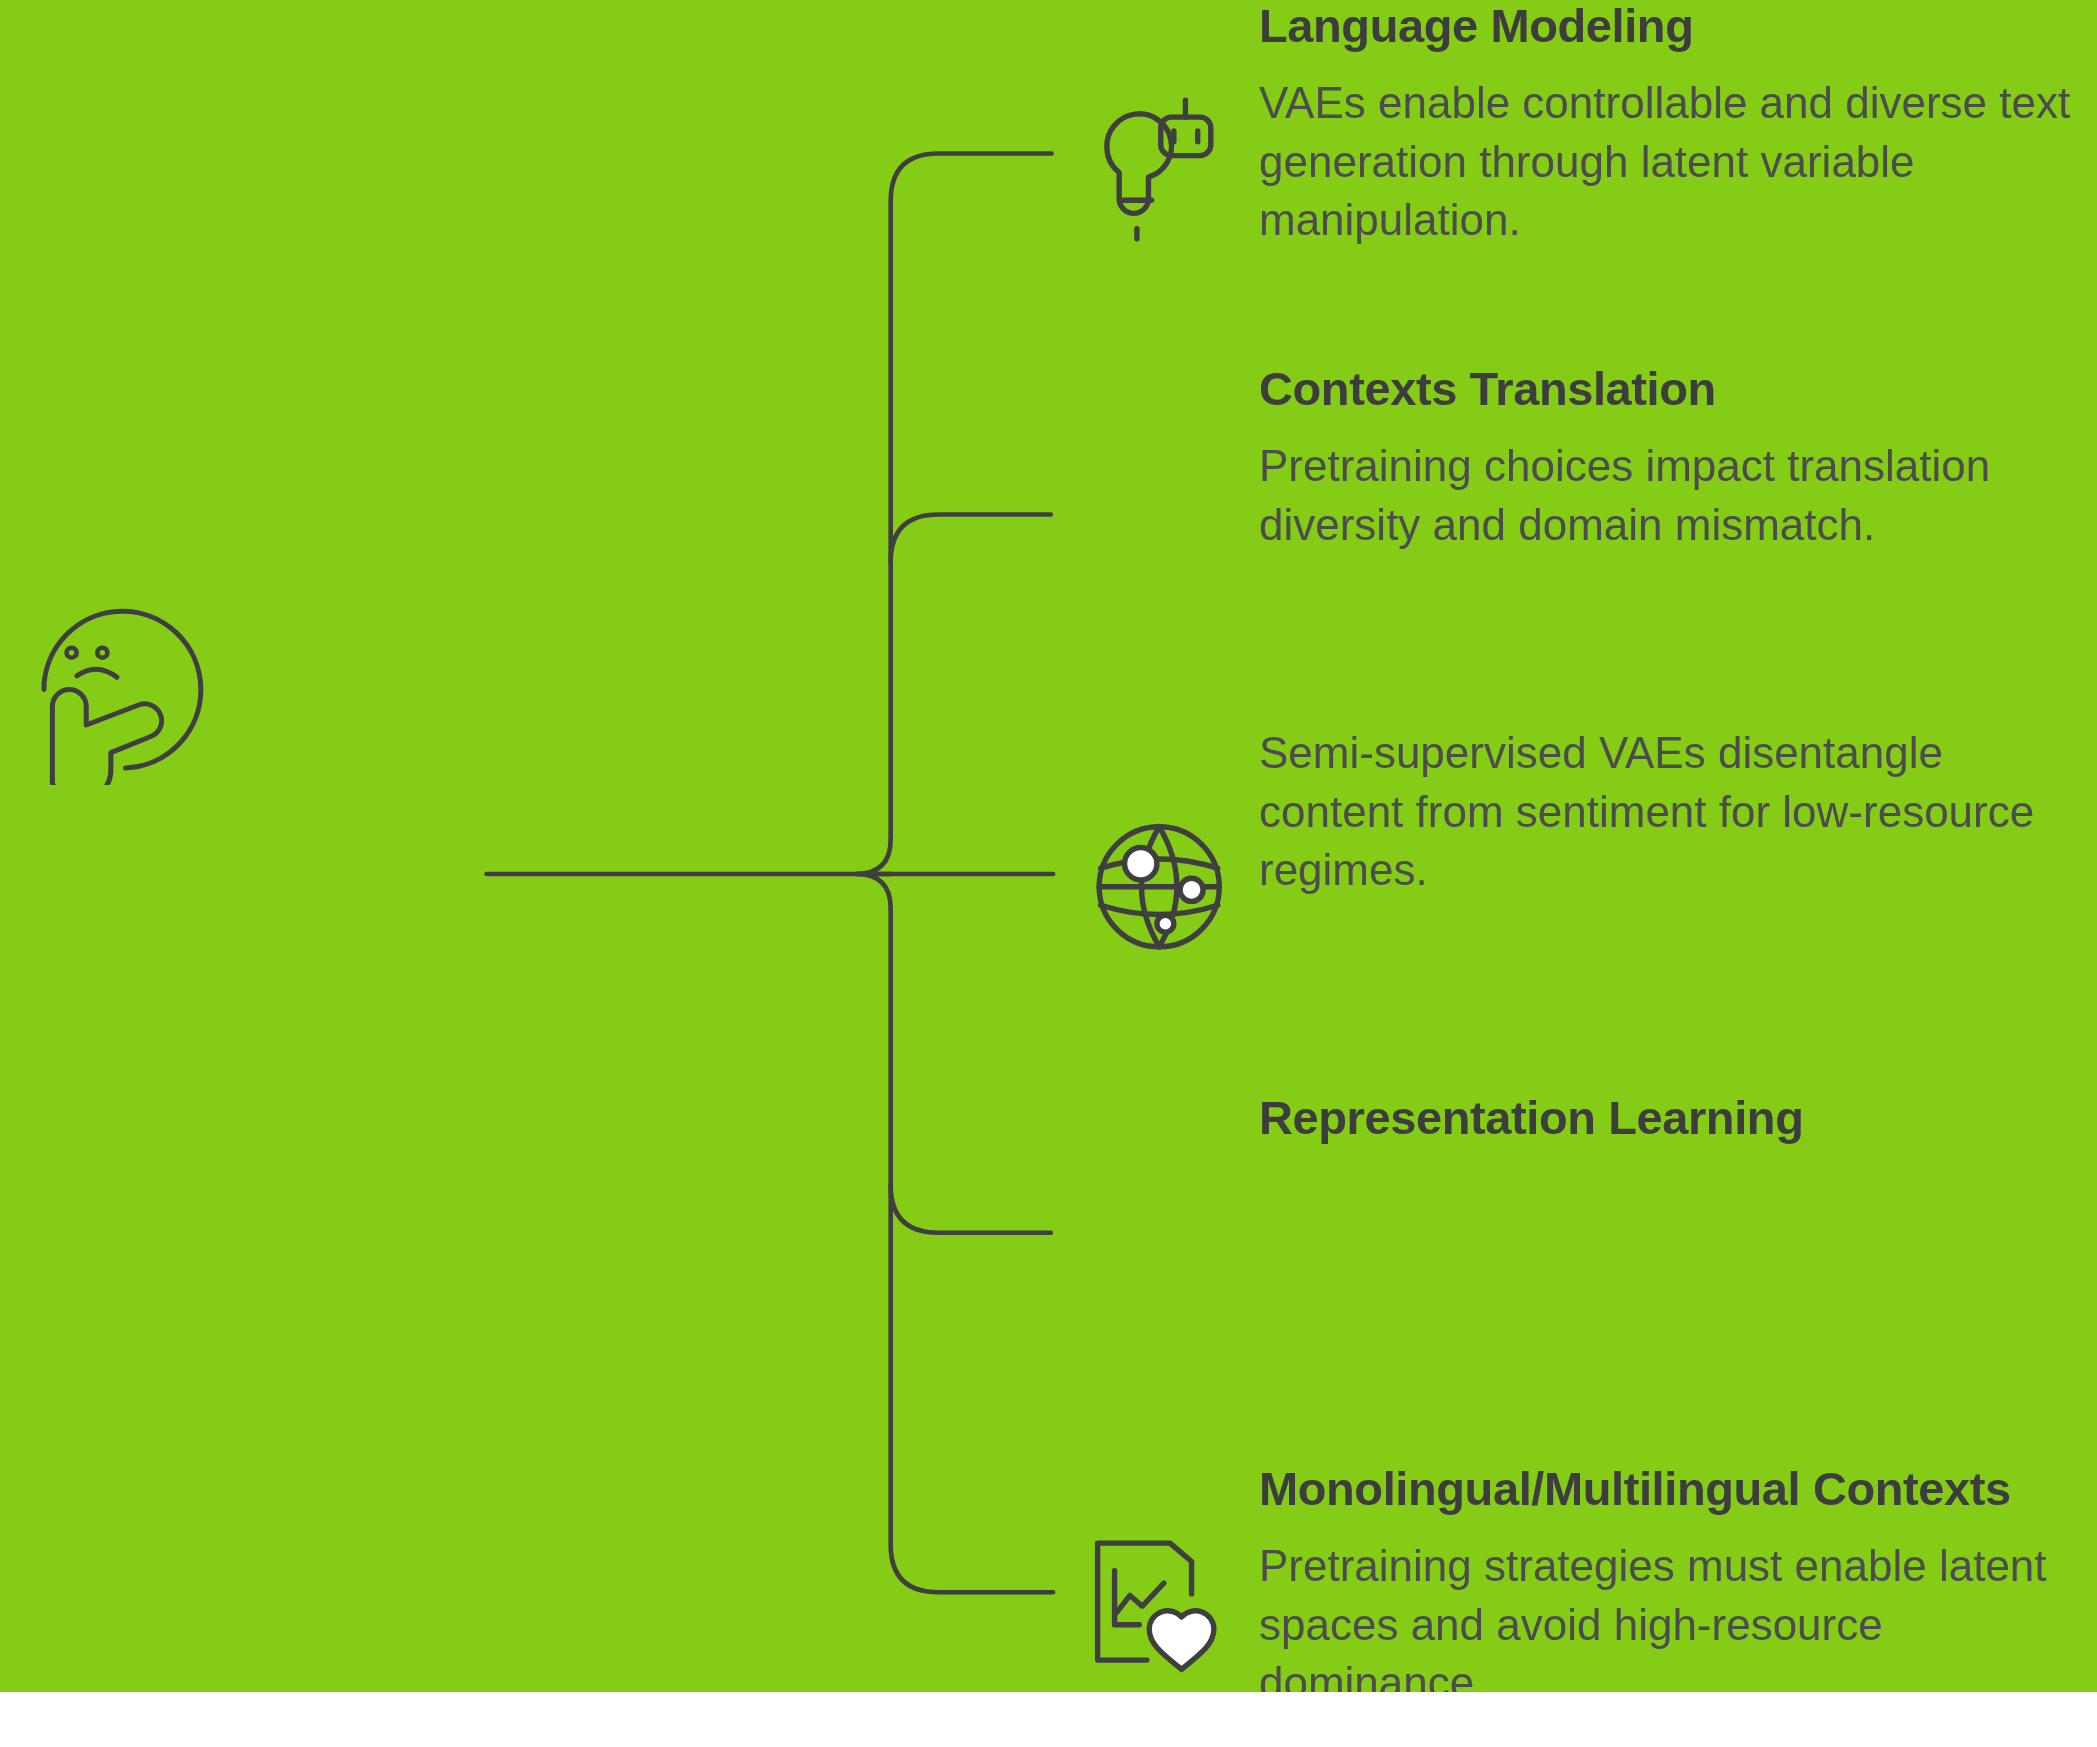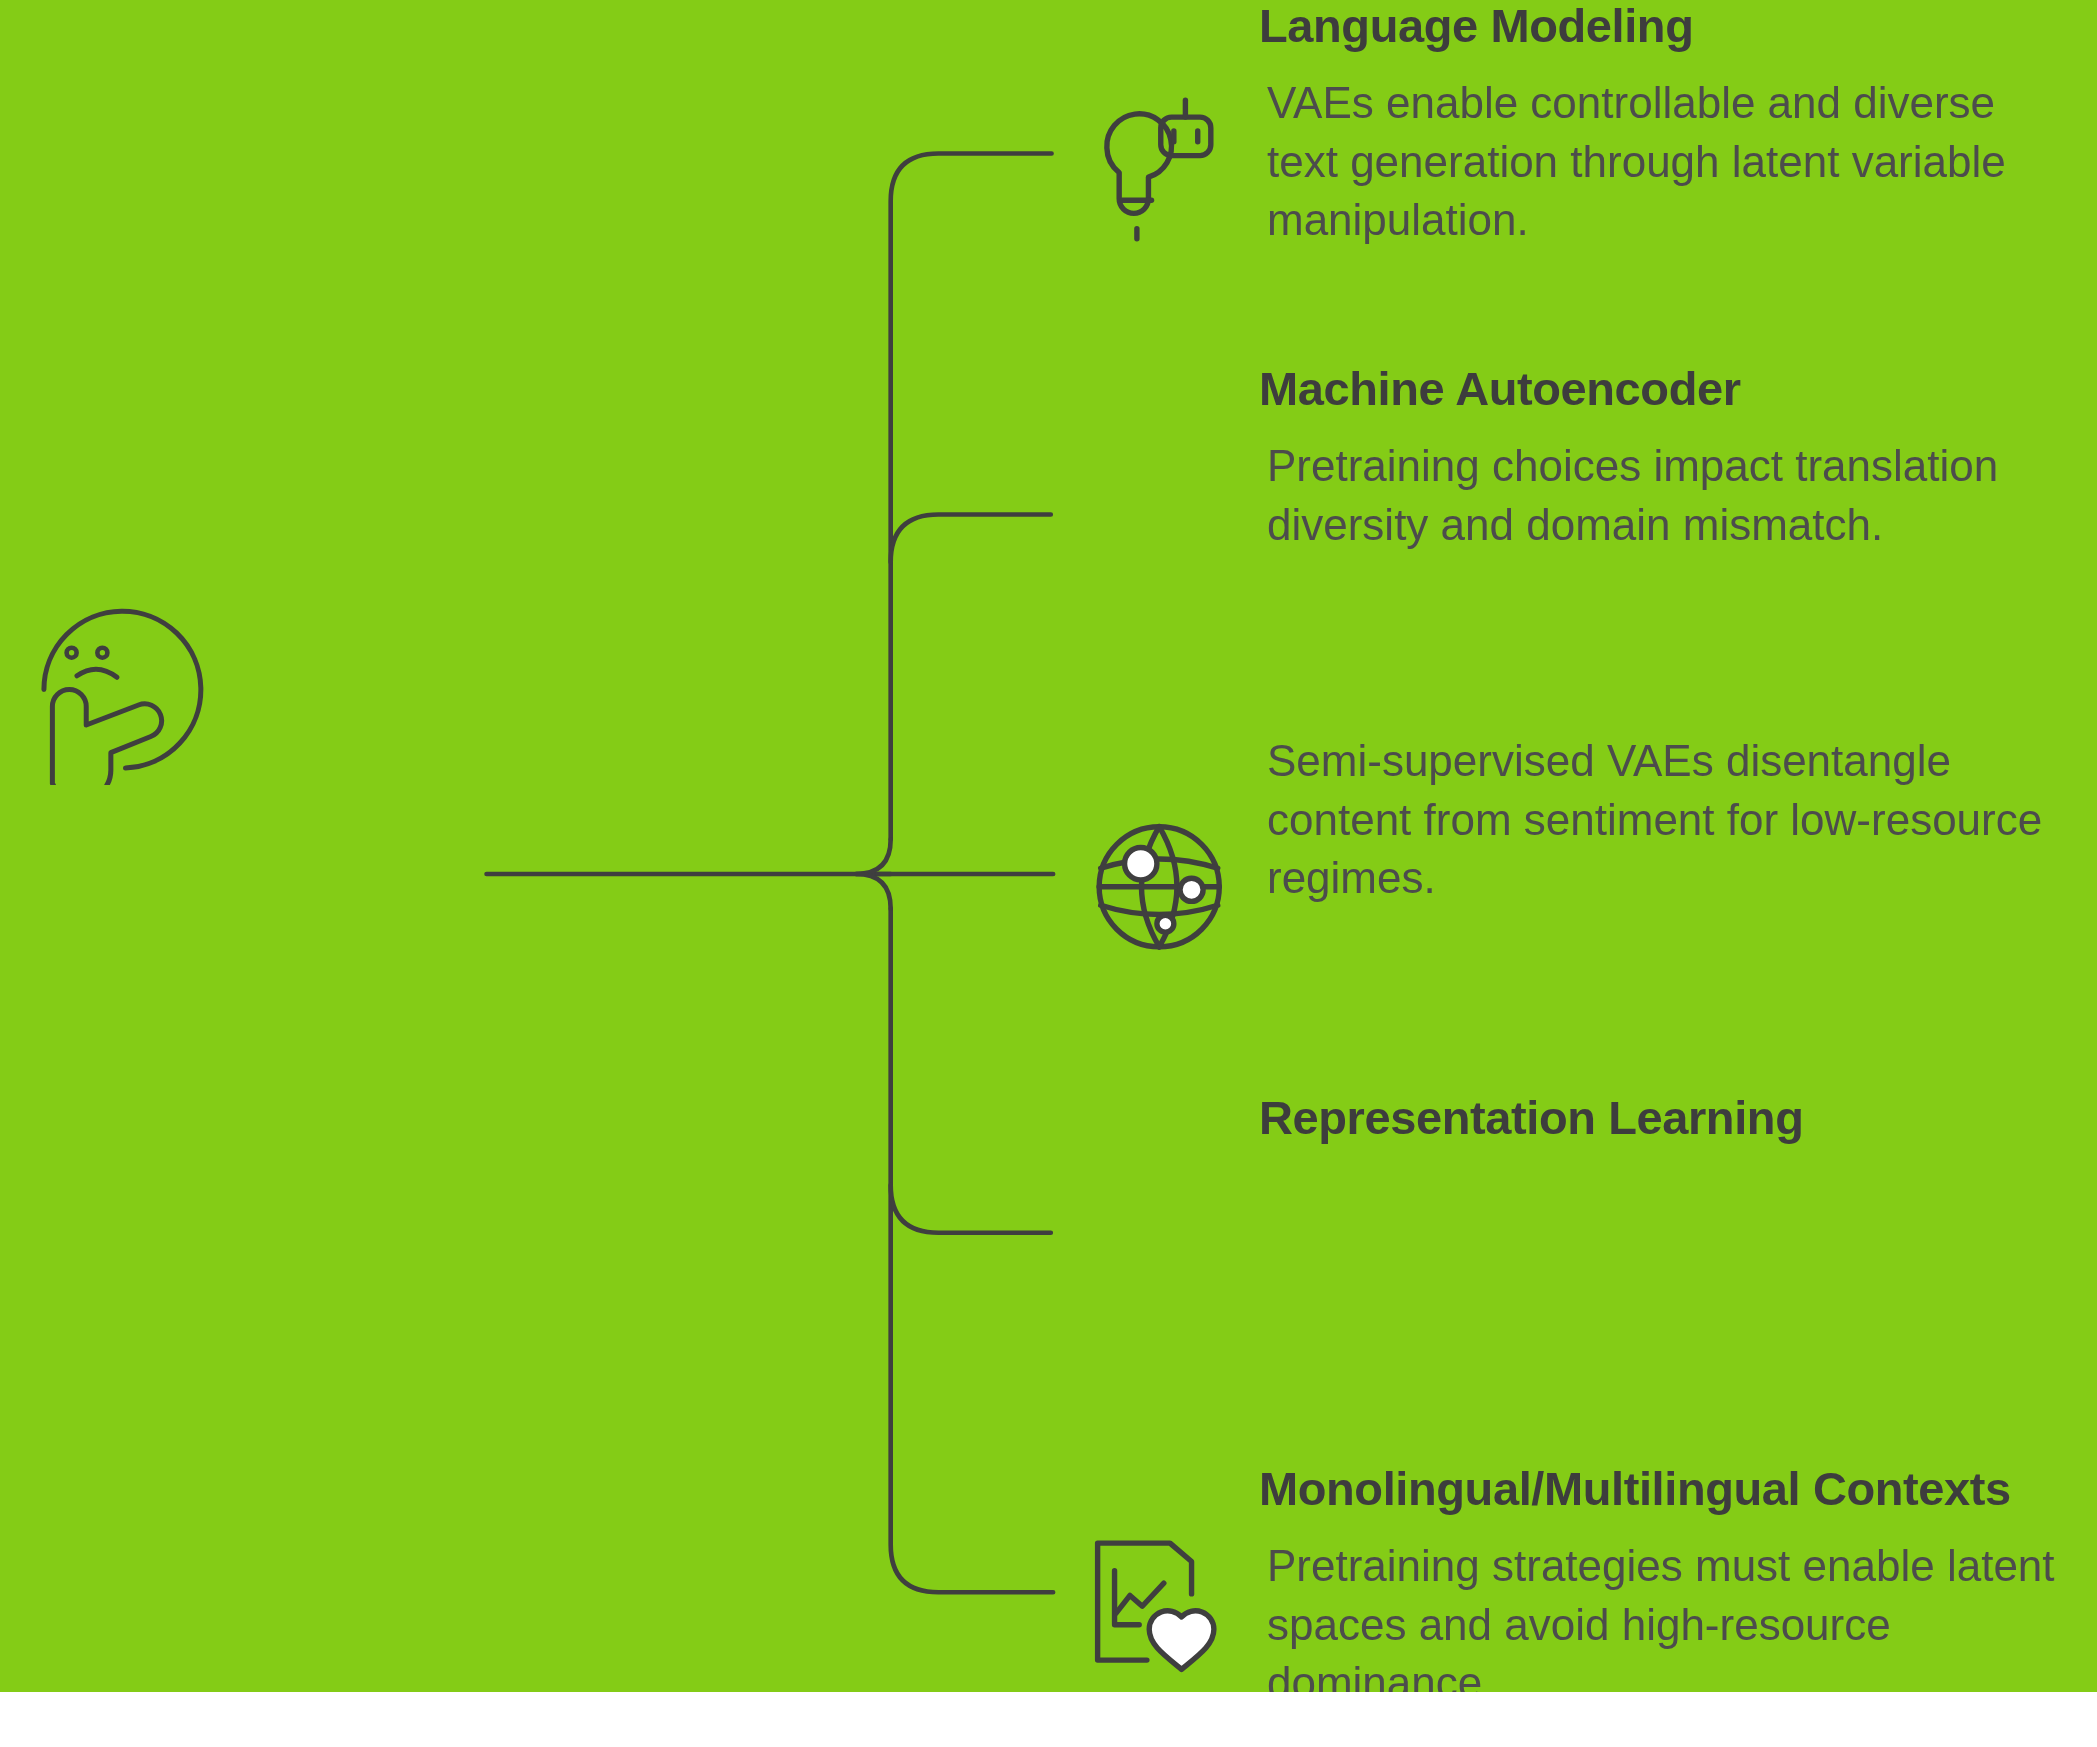--- a/index.html
+++ b/index.html
@@ -62,21 +62,21 @@
     line-height: 1.12;
     letter-spacing: -0.4px;
     margin: 0 0 21.6px 0;
     white-space: nowrap;
   }
   .branch-desc {
     font-size: 44px;
     font-weight: normal;
     color: #4c4c4c;
     line-height: 1.33;
-    margin: 8px;
+    margin: 0;
   }
 
   
   #branch-0 { top: 0px; }
   #branch-0 .branch-icon { top: 94px; }
   #branch-1 { top: 363px; }
   #branch-1 .branch-icon { top: 456px; }
   #branch-2 { top: 724px; }
   #branch-2 .branch-icon { top: 816px; }
   #branch-3 { top: 1092px; }
@@ -161,21 +161,21 @@
         <path d="M 86 10 Q 132 88 86 166"></path>
         <path d="M 10 64 Q 86 40 162 64"></path>
         <path d="M 10 112 Q 86 136 162 112"></path>
         <path d="M 8 88 L 164 88"></path>
         <circle cx="62" cy="58" r="21" fill="#ffffff"></circle>
         <circle cx="128" cy="92" r="15" fill="#ffffff"></circle>
         <circle cx="94" cy="136" r="11" fill="#ffffff"></circle>
       </g>
     </svg>
     <div class="branch-body">
-      <div class="branch-title">Machine Autoencoder</div>
+      <div class="branch-title">Contexts Translation</div>
       <div class="branch-desc">Pretraining choices impact translation diversity and domain mismatch.</div>
     </div>
   </div>
 
   <div class="branch" id="branch-2">
     <svg class="branch-icon" viewBox="0 0 200 200" xmlns="http://www.w3.org/2000/svg">
       <g fill="none" stroke="#3f3f3f" stroke-width="7" stroke-linecap="round" stroke-linejoin="round">
 
         <path d="M 128 70 L 128 28 L 100 4 L 6 4 L 6 156 L 70 156"></path>
         <path d="M 100 4 L 100 28 L 128 28" opacity="0"></path>

